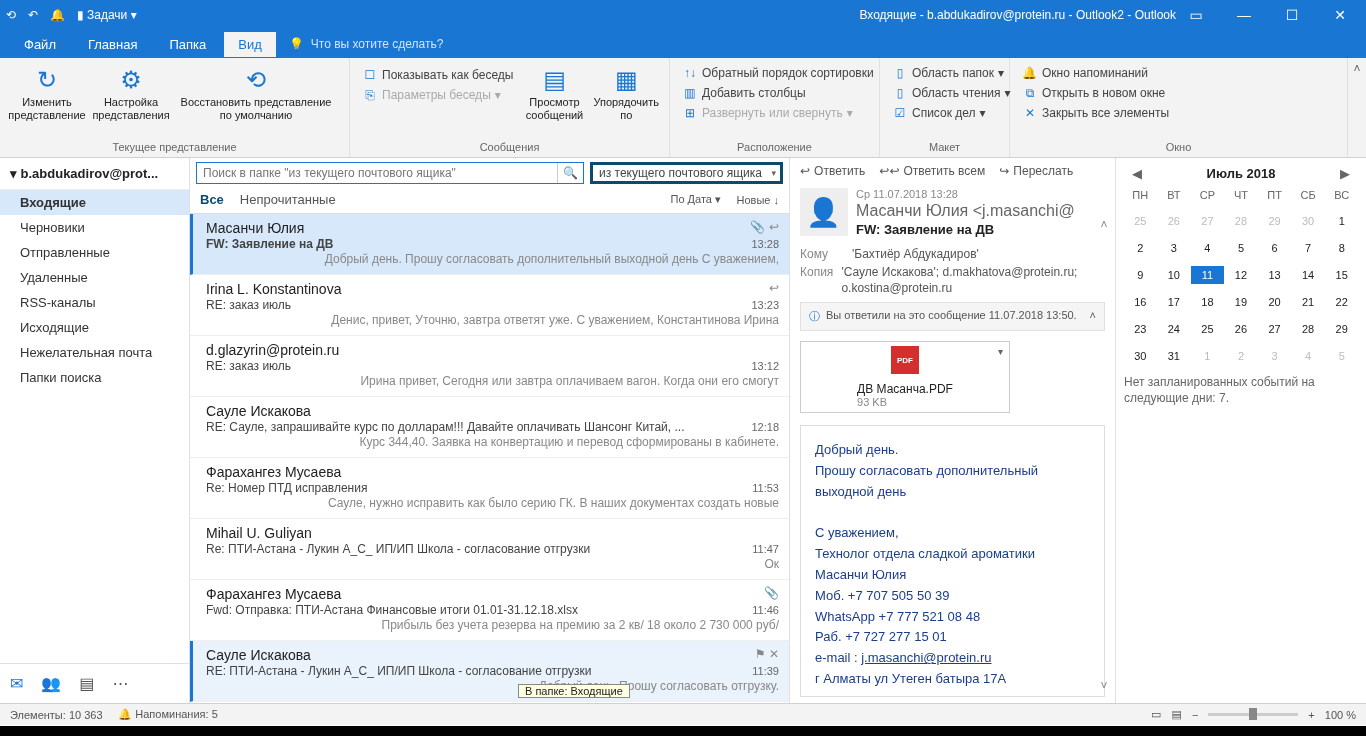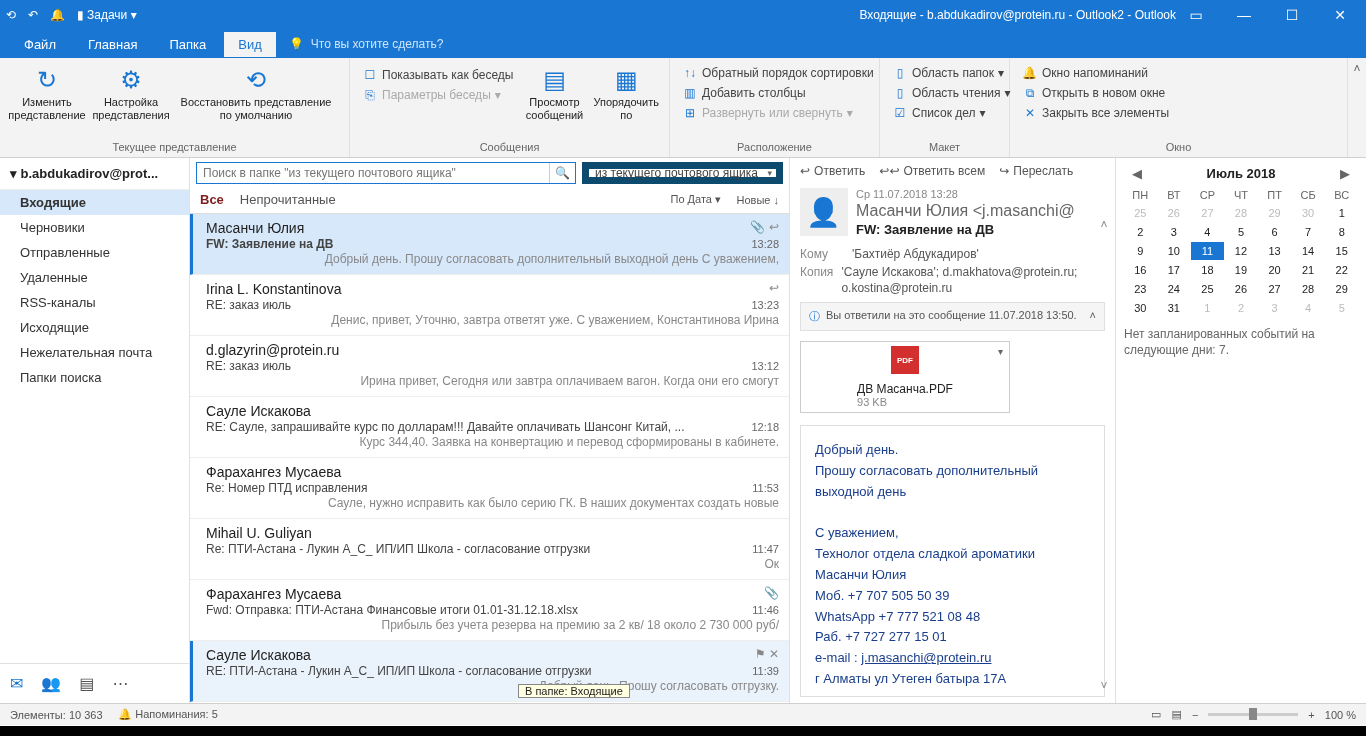--- a/index.html
+++ b/index.html
@@ -28,24 +28,24 @@
 .navpane { width:190px; border-right:1px solid #e0e0e0; display:flex; flex-direction:column; }
 .nav-acct { padding:8px 10px; font-size:13px; font-weight:600; display:flex; align-items:center; gap:4px; border-bottom:1px solid #eee;}
 .nav-item { padding:5px 10px 5px 20px; cursor:pointer; font-size:13px; color:#333; }
 .nav-item.sel { background:#d7e8fb; font-weight:600; }
 .nav-bottom { margin-top:auto; display:flex; gap:18px; padding:10px; border-top:1px solid #e0e0e0; color:#555; font-size:16px; }
 .listpane { width:600px; border-right:1px solid #e0e0e0; display:flex; flex-direction:column; }
 .searchrow { display:flex; padding:4px 6px; gap:6px; }
 .searchbox { flex:1; display:flex; border:1px solid #1976d2; height:22px; }
 .searchbox input { flex:1; border:none; padding:0 6px; font-size:12px; outline:none; color:#888; }
 .searchbox .sicon { width:26px; display:flex; align-items:center; justify-content:center; color:#1976d2; border-left:1px solid #ccc;}
-.scope { border:7px solid #0c4a6e; height:22px; padding:0 18px 0 6px; display:flex; align-items:center; font-size:12px; color:#444; position:relative;}
+.scope { border:3px solid #0c4a6e; height:22px; padding:0 18px 0 6px; display:flex; align-items:center; font-size:12px; color:#444; position:relative;}
 .scope:after { content:"▾"; position:absolute; right:4px; font-size:9px; color:#666;}
 .filterrow { display:flex; align-items:center; padding:4px 10px 6px; border-bottom:1px solid #ddd; gap:16px; font-size:13px; }
-.filterrow .all { color:#7f1d1d; font-weight:600; }
+.filterrow .all { color:#0c4a6e; font-weight:600; }
 .filterrow .unread { color:#555; }
 .filterrow .spacer { flex:1; }
 .filterrow .sort { font-size:11px; color:#555; cursor:pointer; }
 .maillist { flex:1; overflow:auto; }
 .mailitem { padding:6px 10px 8px 16px; border-bottom:1px solid #eee; position:relative; cursor:pointer; }
 .mailitem.sel { background:#d7e8fb; border-left:3px solid #1976d2; padding-left:13px; }
 .mailitem.hover { background:#eaf2fc; border-left:3px solid #1976d2; padding-left:13px;}
 .mailitem .from { font-size:14px; color:#222; }
 .mailitem .subj { font-size:12px; color:#444; margin-top:1px; }
 .mailitem.sel .subj { font-weight:600; }
@@ -67,21 +67,21 @@
 .attach { margin:6px 10px; border:1px solid #ccc; padding:4px 6px; display:flex; align-items:center; gap:8px; width:210px; font-size:12px; position:relative;flex-direction:column;}
 .attach .pdf { width:28px; height:28px; background:#d32f2f; color:#fff; font-size:8px; font-weight:bold; display:flex; align-items:center; justify-content:center; }
 .attach .dd { position:absolute; right:6px; color:#666; font-size:10px;}
 .read-body { flex:1; overflow:auto; padding:14px 14px; font-size:13px; color:#1a3e8b; line-height:1.6; border-top:1px solid #eee; margin-top:6px; border:1px solid #ddd; margin:6px 10px;}
 .read-body a { color:#1a3e8b; text-decoration:underline;}
 .calpane { width:250px; padding:6px 8px; font-size:12px; }
 .cal-head { display:flex; align-items:center; justify-content:space-between; font-size:13px; padding:2px 4px;}
 .cal-head .nav { cursor:pointer; color:#666; padding:0 4px;}
 .cal-grid { display:grid; grid-template-columns:repeat(7,1fr); text-align:center; gap:1px; margin-top:4px;}
 .cal-grid .dow { font-size:11px; color:#666; padding:2px 0;}
-.cal-grid .day { font-size:11px; padding:3px 0; cursor:pointer;}
+.cal-grid .day { font-size:11px; padding:3px 0; cursor:pointer;margin-top:8px;}
 .cal-grid .day.dim { color:#bbb;}
 .cal-grid .day.today { background:#1976d2; color:#fff;}
 .cal-note { margin-top:10px; color:#666; font-size:12px; line-height:1.3;}
 .statusbar { height:22px; background:#f3f3f3; border-top:1px solid #d0d0d0; display:flex; align-items:center; padding:0 10px; font-size:11px; color:#555; gap:16px;}
 .statusbar .right { margin-left:auto; display:flex; align-items:center; gap:10px;}
 .zoom-slider { width:90px; height:3px; background:#ccc; position:relative;}
 .zoom-slider .thumb { width:8px; height:12px; background:#888; position:absolute; left:45%; top:-5px;}
 .tooltip { position:absolute; background:#ffffe1; border:1px solid #888; padding:0 6px; font-size:11px; z-index:10;}
 .taskbar { position:absolute; bottom:0; left:0; right:0; height:10px; background:#000;}
 </style>

